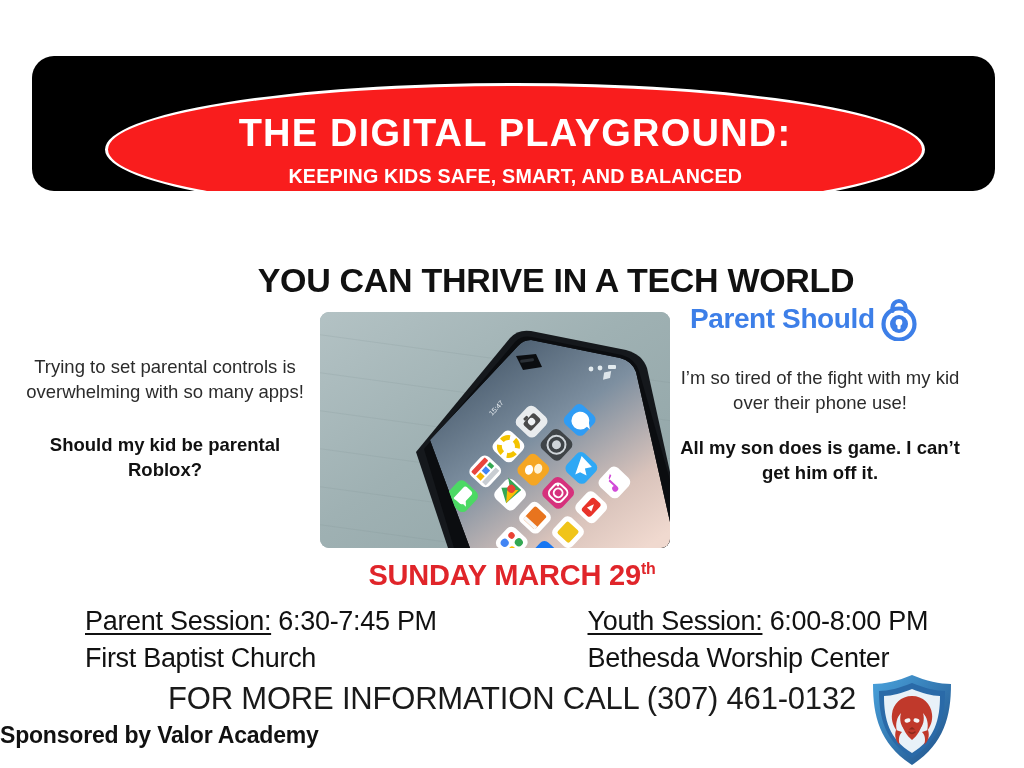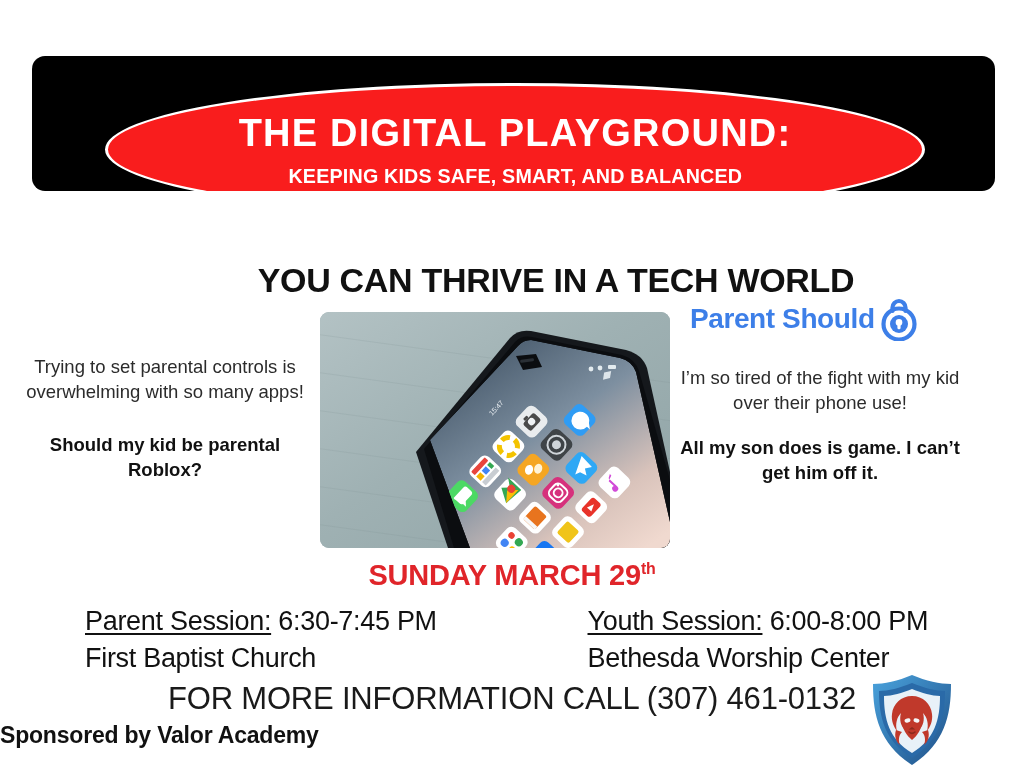--- a/index.html
+++ b/index.html
@@ -17,21 +17,21 @@
   }
 
   
   #header-banner {
     position: absolute;
     left: 32px;
     top: 56px;
     width: 963px;
     height: 135px;
     background: #000000;
-    border-radius: 13px;
+    border-radius: 22px;
     overflow: hidden;
   }
   #title-ellipse {
     position: absolute;
     left: 73px;
     top: 27px;
     width: 820px;
     height: 133px;
     background: #f91d1d;
     border: 3px solid #ffffff;

